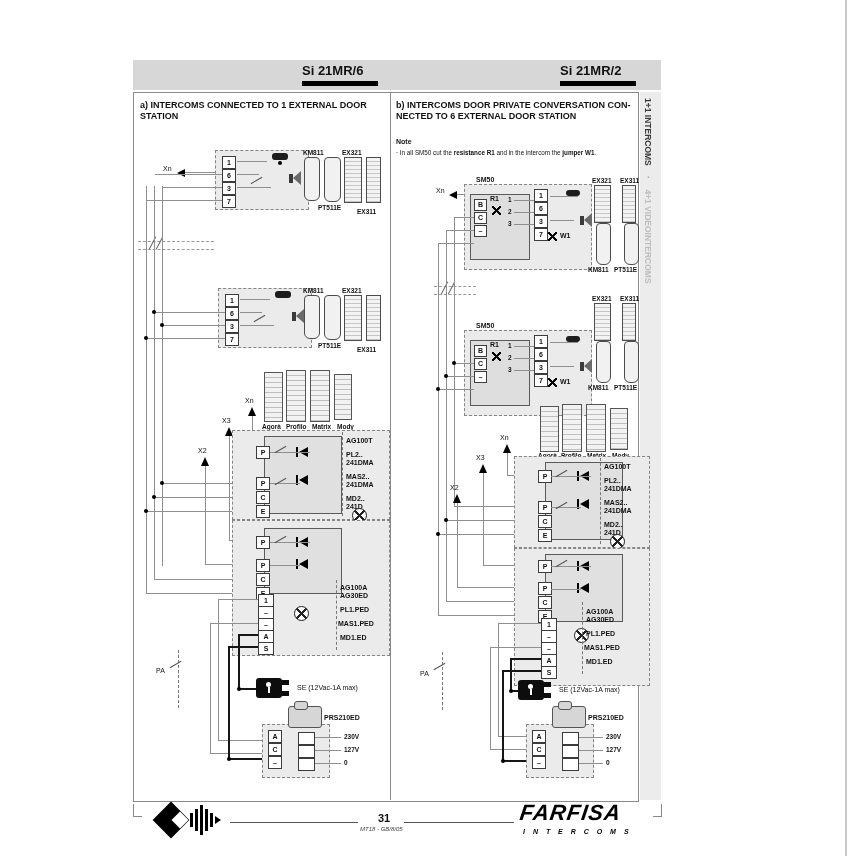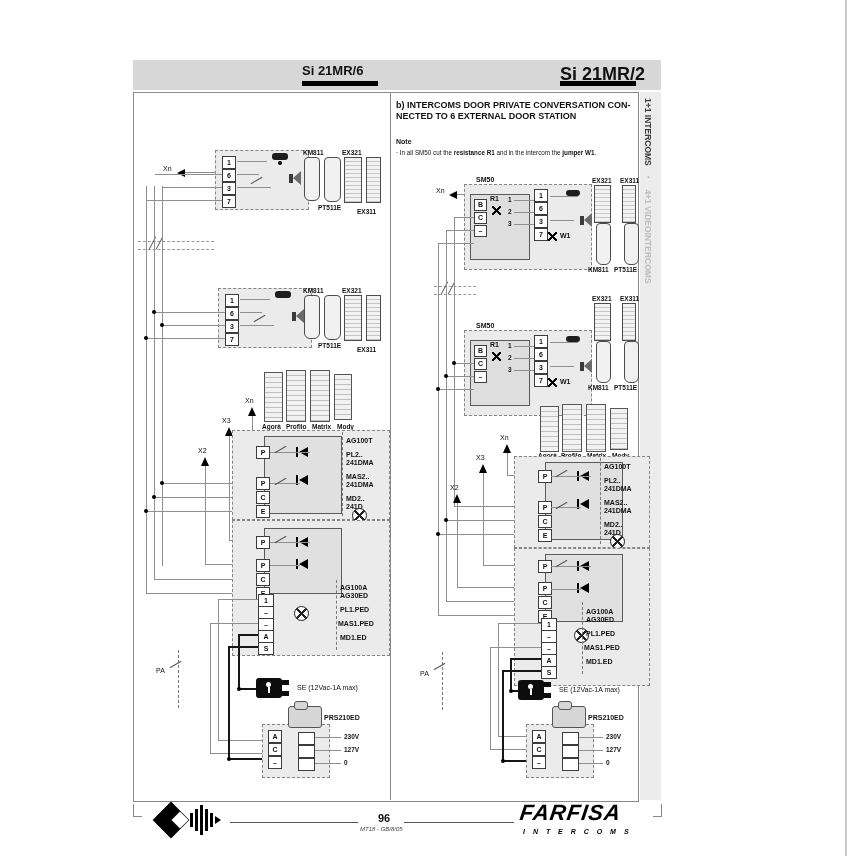--- a/index.html
+++ b/index.html
@@ -39,33 +39,34 @@
   .lb65{font:bold 6.5px/1.1 "Liberation Sans",sans-serif}
 </style>
 </head>
 <body>
 
 <div id="canvas">
 
   <div class="a" style="left:133px;top:60px;width:528px;height:30px;background:#d7d7d7"></div>
   <div class="lb" style="left:302px;top:64px;font-size:13px">Si 21MR/6</div>
   <div class="a" style="left:302px;top:81px;width:76px;height:5px;background:#000"></div>
-  <div class="lb" style="left:560px;top:64px;font-size:18px">Si 21MR/2</div>
+  <div class="lb" style="left:560px;top:64px;font-size:13px">Si 21MR/2</div>
   <div class="a" style="left:560px;top:81px;width:76px;height:5px;background:#000"></div>
 
   <div class="a" style="left:133px;top:92px;width:504px;height:708px;border:1px solid #8a8a8a;background:#fff"></div>
   <div class="a" style="left:390px;top:92px;width:1px;height:708px;background:#8a8a8a"></div>
   <div class="a" style="left:640px;top:92px;width:21px;height:708px;background:#ececec"></div>
   <div class="a" style="left:643px;top:98px;writing-mode:vertical-rl;font:bold 8.5px 'Liberation Sans',sans-serif;white-space:nowrap">
     <span style="color:#3a3a3a">1+1 INTERCOMS</span>
     <span style="color:#9a9a9a;margin:8px 0">·</span>
     <span style="color:#bdbdbd">4+1 VIDEOINTERCOMS</span>
   </div>
   <div class="a" style="left:845px;top:0;width:2px;height:856px;background:#c9c9c9"></div>
 
+  <div class="lb t9" style="left:140px;top:100px;width:245px;white-space:normal">a) INTERCOMS CONNECTED TO 1 EXTERNAL DOOR STATION</div>
 
   <div>
     <div class="lb" style="left:163px;top:165px;font-weight:normal;font-size:7px">Xn</div>
     <div class="arrL" style="left:177px;top:169px"></div>
     <div class="wt" style="left:185px;top:172px;width:30px;height:1px"></div>
     <div class="dash" style="left:215px;top:150px;width:92px;height:58px"></div>
     <div class="cell" style="left:222px;top:156px">1</div>
     <div class="cell" style="left:222px;top:169px">6</div>
     <div class="cell" style="left:222px;top:182px">3</div>
     <div class="cell" style="left:222px;top:195px">7</div>
@@ -518,21 +519,21 @@
     <div class="a" style="left:190px;top:813px;width:3px;height:14px;background:#000"></div>
     <div class="a" style="left:195px;top:809px;width:3px;height:22px;background:#000"></div>
     <div class="a" style="left:200px;top:805px;width:3px;height:30px;background:#000"></div>
     <div class="a" style="left:205px;top:809px;width:3px;height:22px;background:#000"></div>
     <div class="a" style="left:210px;top:813px;width:3px;height:14px;background:#000"></div>
     <div class="a" style="left:215px;top:816px;width:0;height:0;border-top:4px solid transparent;border-bottom:4px solid transparent;border-left:6px solid #000"></div>
   </div>
 
   <div class="a" style="left:230px;top:822px;width:128px;height:1px;background:#555"></div>
   <div class="a" style="left:404px;top:822px;width:110px;height:1px;background:#555"></div>
-  <div class="lb" style="left:378px;top:812px;font-size:11px">96</div>
+  <div class="lb" style="left:378px;top:812px;font-size:11px">31</div>
   <div class="lb lbn" style="left:360px;top:826px;font-size:6px;font-style:italic;color:#444">MT18 - GB/8/05</div>
 
   <div>
     <div class="lb" style="left:520px;top:800px;font-size:22px;font-style:italic;font-weight:bold;letter-spacing:1px;transform:skewX(-8deg);color:#000">FARFISA</div>
     <div class="lb" style="left:523px;top:828px;font-size:7px;font-style:italic;letter-spacing:3px;color:#000">I N T E R C O M S</div>
   </div>
 
 </div>
 
 </body></html>

